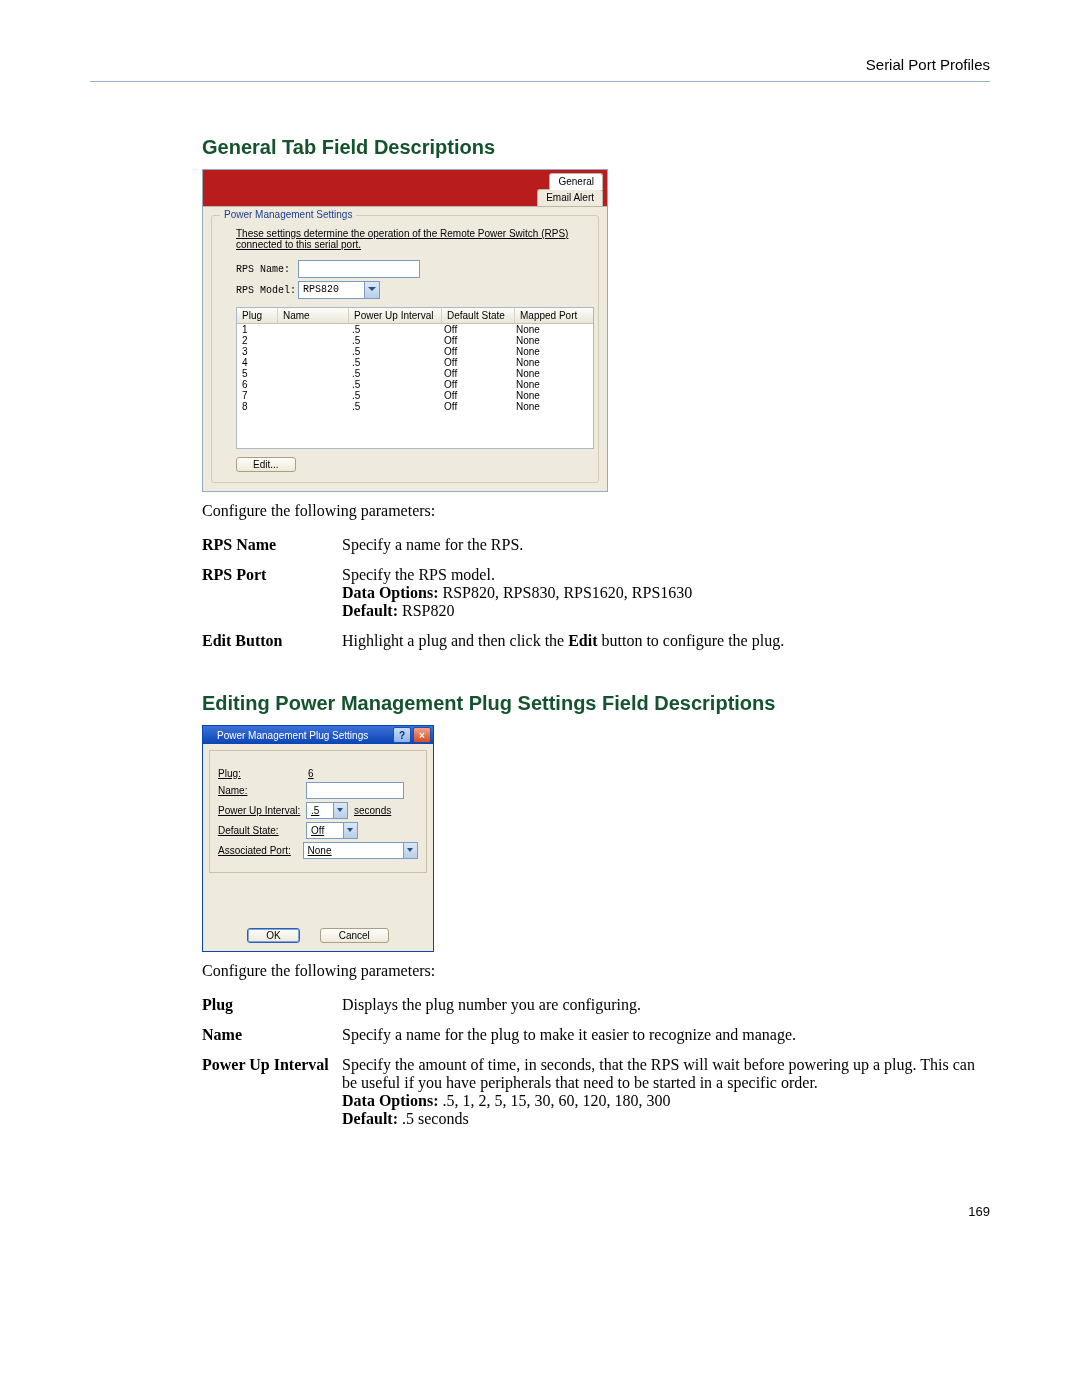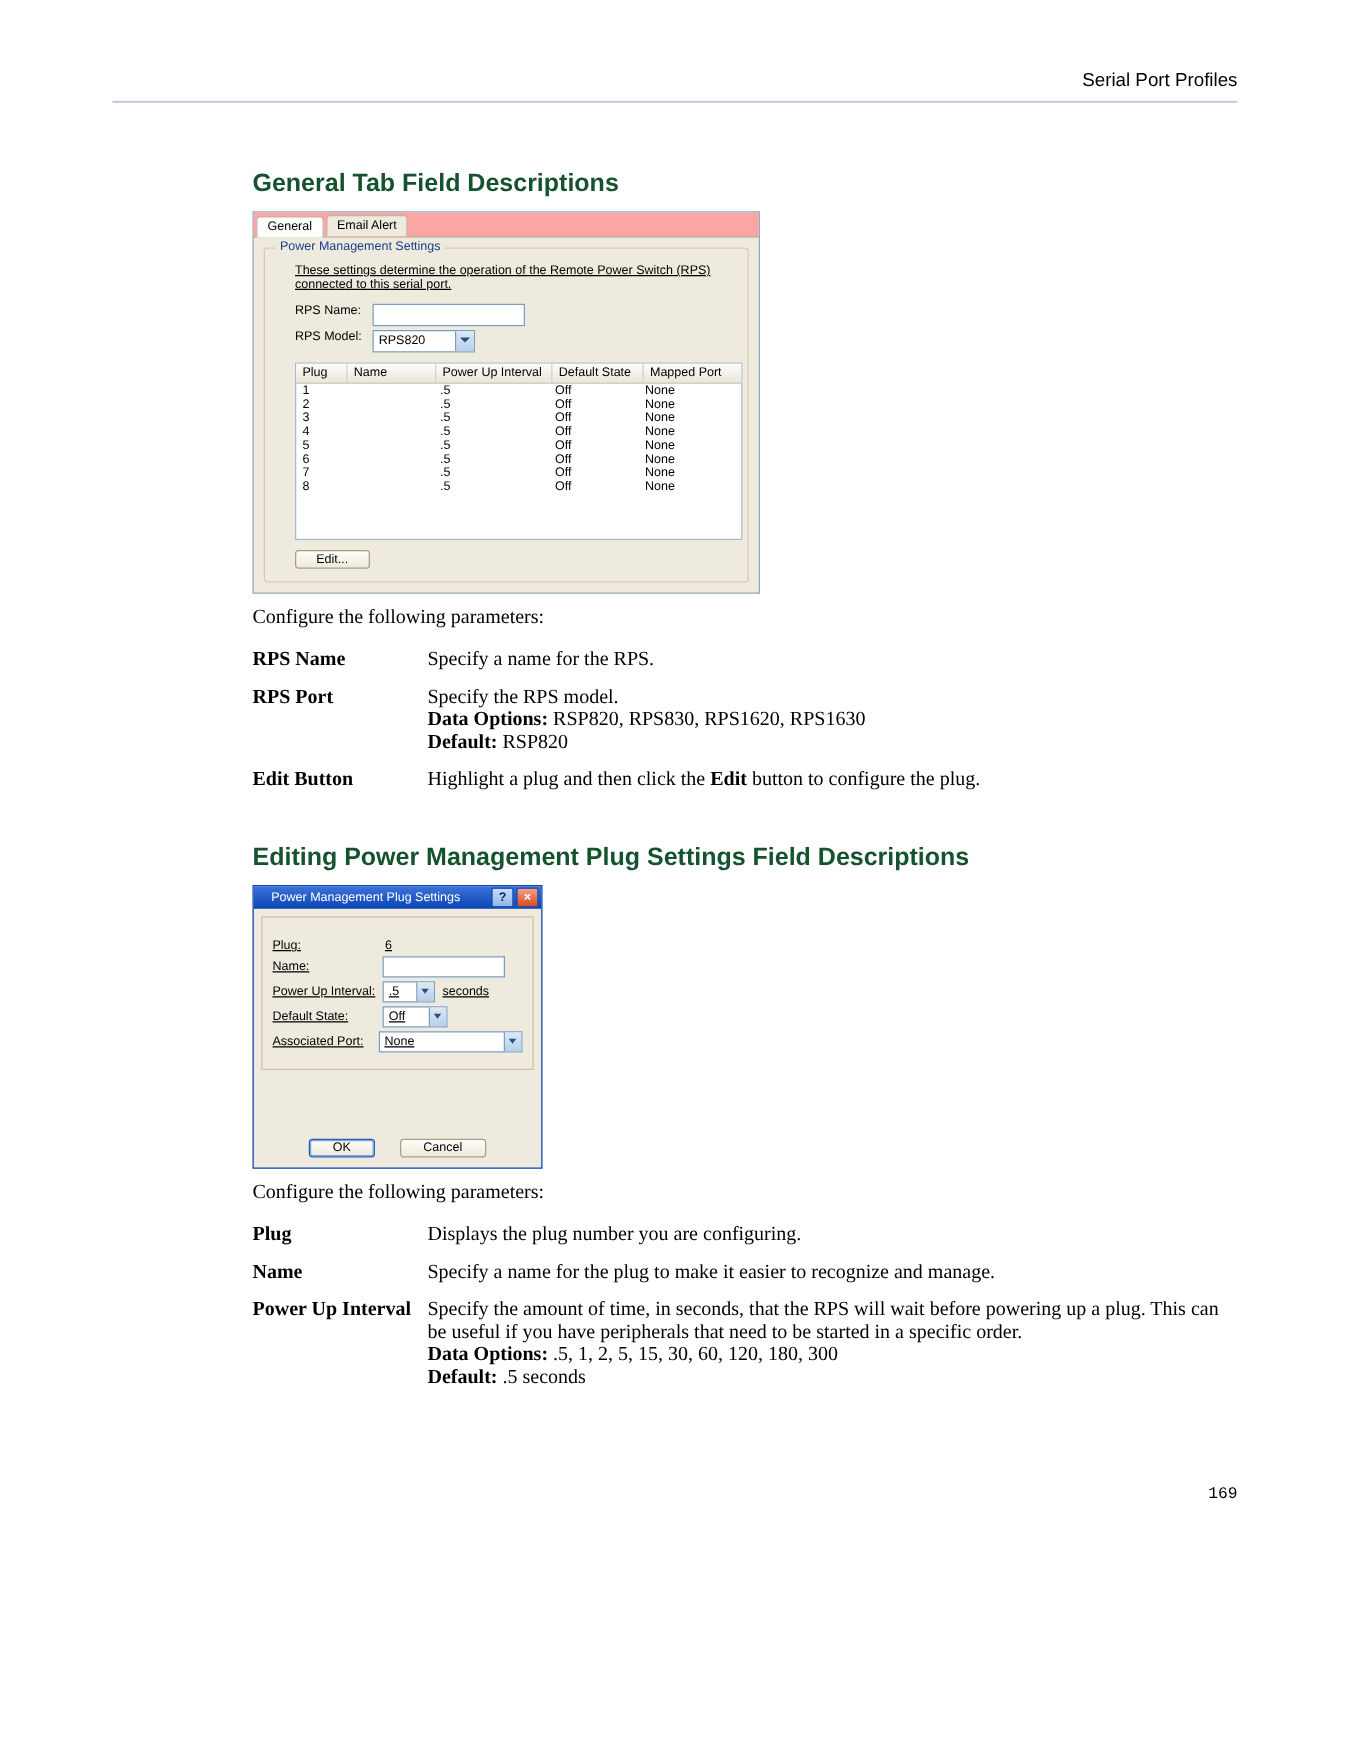--- a/index.html
+++ b/index.html
@@ -63,22 +63,23 @@
     background: #efeade;
     font-family: Tahoma, Arial, sans-serif;
     font-size: 10px;
     color: #000;
     line-height: 1.1;
   }
   .tab-strip {
     display: flex;
     align-items: flex-end;
     padding: 2px 2px 0 2px;
-    background: #fca5a5;
+    background: #b91c1c;
     border-bottom: 1px solid #bcb7a6;
+    flex-direction: column;
   }
   .tab {
     padding: 2px 8px 3px 8px;
     border: 1px solid #bcb7a6;
     border-bottom: none;
     border-top-left-radius: 3px;
     border-top-right-radius: 3px;
     margin-right: 2px;
     background: #efeade;
     font-size: 10px;
@@ -104,22 +105,23 @@
     color: #1a3e8b;
     font-size: 10px;
   }
   .fs-desc {
     margin: 4px 0 10px 14px;
     font-size: 10px;
     text-decoration: underline;
   }
   .form-row {
     display: flex;
-    align-items: flex-start;
+    align-items: center;
     margin: 3px 0 3px 14px;
+    font-family: Liberation Mono, monospace;
   }
   .form-label { width: 62px; font-size: 10px; }
   .text-input {
     border: 1px solid #7c9bc0;
     background: #fff;
     height: 16px;
     width: 120px;
   }
   .select-box {
     display: inline-flex;
@@ -238,21 +240,21 @@
     padding:4px 0 8px 0;
   }
   .dlg-btn{
     border:1px solid #a79f86;border-radius:3px;
     background:linear-gradient(#fefdfa,#eeead9);
     padding:1px 18px;font-size:10px;margin-top:45px;
   }
   .dlg-btn.default{border:1px solid #2a5eb8;box-shadow:0 0 0 1px #7fa6df inset;}
   .page-number{
     text-align:right;
-    font-family: Liberation Mono, monospace;
+    font-family: Liberation Sans, sans-serif;
     font-size:13px;
     margin-top:70px;
   }
 </style>
 </head>
 <body>
 
 <div class="page-padding">
   <div class="header-title">Serial Port Profiles</div>
   <hr class="hr-line">

